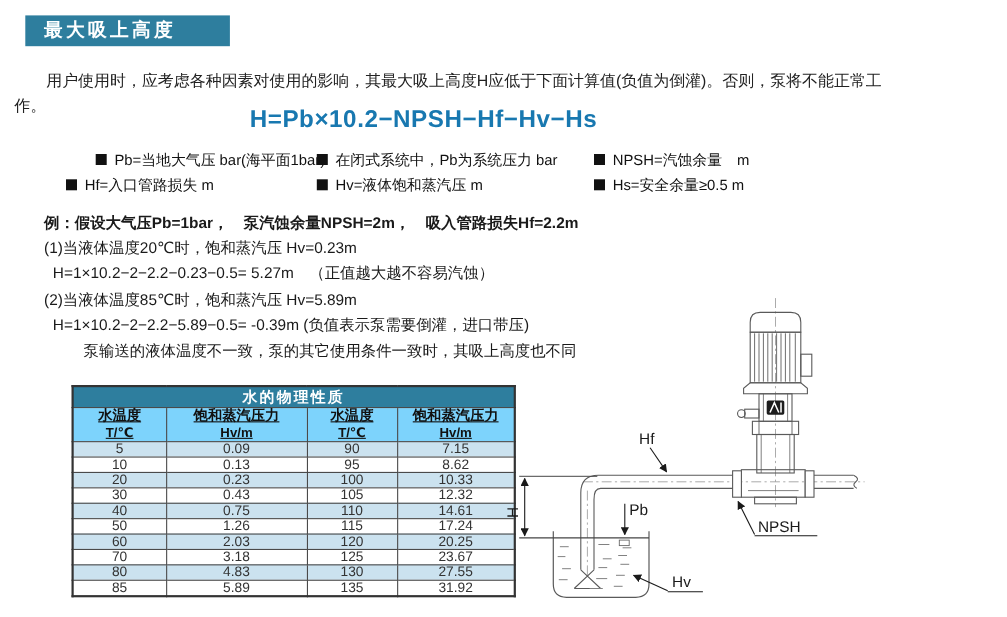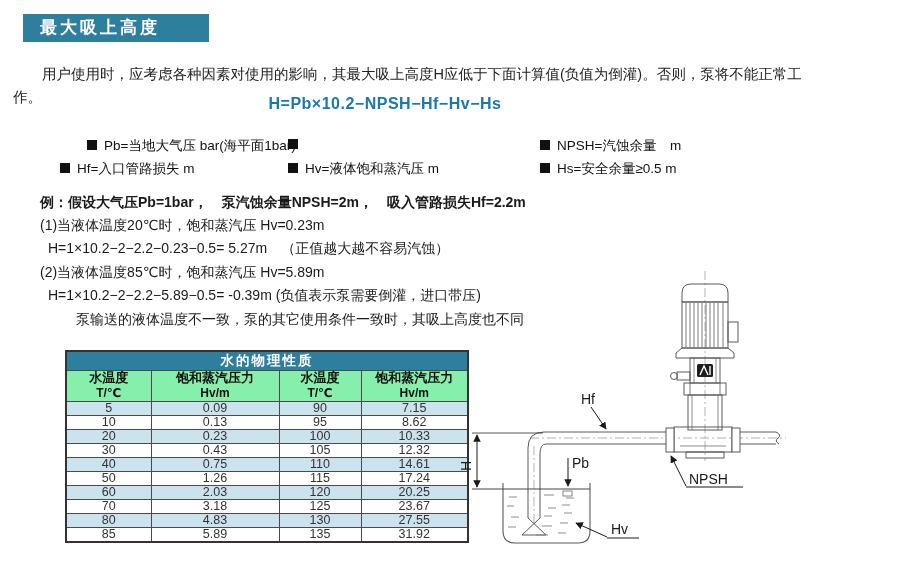--- a/index.html
+++ b/index.html
@@ -12,21 +12,21 @@
     position:absolute; left:23px; top:14px; width:169px; height:28px;
     background:#2e7e9e; color:#ffffff; font-size:17px; font-weight:bold;
     line-height:28px; padding-left:17px; letter-spacing:3px;
   }
   .intro {
     position:absolute; left:13px; top:48px; width:812px;
     font-size:14.5px; line-height:23px; text-indent:2em; color:#222;
   }
   .formula {
     position:absolute; left:0; top:95px; width:770px; text-align:center;
-    font-size:16px; font-weight:bold; color:#1878b0; letter-spacing:0.5px;
+    font-size:22px; font-weight:bold; color:#1878b0; letter-spacing:0.5px;
   }
   .legend-item { position:absolute; font-size:13.5px; white-space:nowrap; color:#111; }
   .bullet { display:inline-block; width:10px; height:10px; background:#111; margin-right:7px; }
   .li0 { left:60px;  top:137px;margin-left:27px; }
   .li1 { left:288px; top:137px; }
   .li2 { left:540px; top:137px; }
   .li3 { left:60px;  top:160px; }
   .li4 { left:288px; top:160px; }
   .li5 { left:540px; top:160px; }
   .ex { position:absolute; font-size:14px; white-space:nowrap; color:#1a1a1a; }
@@ -43,43 +43,43 @@
     border:2px solid #333; font-size:12.5px; color:#333;
   }
   table.water th, table.water td {
     border:1px solid #4a4a4a; text-align:center; padding:0;
   }
   .t-title {
     background:#2e7e9e; color:#fff; font-weight:bold; font-size:13.5px;
     height:18px; letter-spacing:2px;
   }
   .t-head th {
-    background:#86efac; height:28px; font-weight:bold;
-    font-size:13px; line-height:1.15; color:#111;
+    background:#7dd3fc; height:28px; font-weight:bold;
+    font-size:13px; line-height:1.15; color:#111;text-decoration:underline;
   }
   .t-head .sub { font-size:12px; }
   table.water tbody td { height:13px; line-height:13px; }
   table.water tbody tr.alt { background:#cbe2ef; }
 
   .diagram { position:absolute; left:440px; top:265px; }
   .diagram text { font-size:14px; fill:#1a1a1a; font-family:"Liberation Sans","DejaVu Sans",sans-serif; }
 </style>
 </head>
 <body>
 
 <div class="page">
 
   <div class="section-title">最大吸上高度</div>
 
   <p class="intro">用户使用时，应考虑各种因素对使用的影响，其最大吸上高度H应低于下面计算值(负值为倒灌)。否则，泵将不能正常工作。</p>
 
   <div class="formula">H=Pb×10.2−NPSH−Hf−Hv−Hs</div>
 
   <div class="legend-item li0"><span class="bullet"></span><span>Pb=当地大气压 bar(海平面1bar)</span></div>
-  <div class="legend-item li1"><span class="bullet"></span></div>
+  <div class="legend-item li1"><span class="bullet"></span><span>在闭式系统中，Pb为系统压力 bar</span></div>
   <div class="legend-item li2"><span class="bullet"></span><span>NPSH=汽蚀余量　m</span></div>
   <div class="legend-item li4"><span class="bullet"></span><span>Hv=液体饱和蒸汽压 m</span></div>
   <div class="legend-item li3"><span class="bullet"></span><span>Hf=入口管路损失 m</span></div>
   <div class="legend-item li5"><span class="bullet"></span><span>Hs=安全余量≥0.5 m</span></div>
 
   <div class="ex ex-intro">例：假设大气压Pb=1bar，　泵汽蚀余量NPSH=2m，　吸入管路损失Hf=2.2m</div>
   <div class="ex case1">(1)当液体温度20℃时，饱和蒸汽压 Hv=0.23m</div>
   <div class="ex calc1">H=1×10.2−2−2.2−0.23−0.5= 5.27m　（正值越大越不容易汽蚀）</div>
   <div class="ex case2">(2)当液体温度85℃时，饱和蒸汽压 Hv=5.89m</div>
   <div class="ex calc2">H=1×10.2−2−2.2−5.89−0.5= -0.39m (负值表示泵需要倒灌，进口带压)</div>

